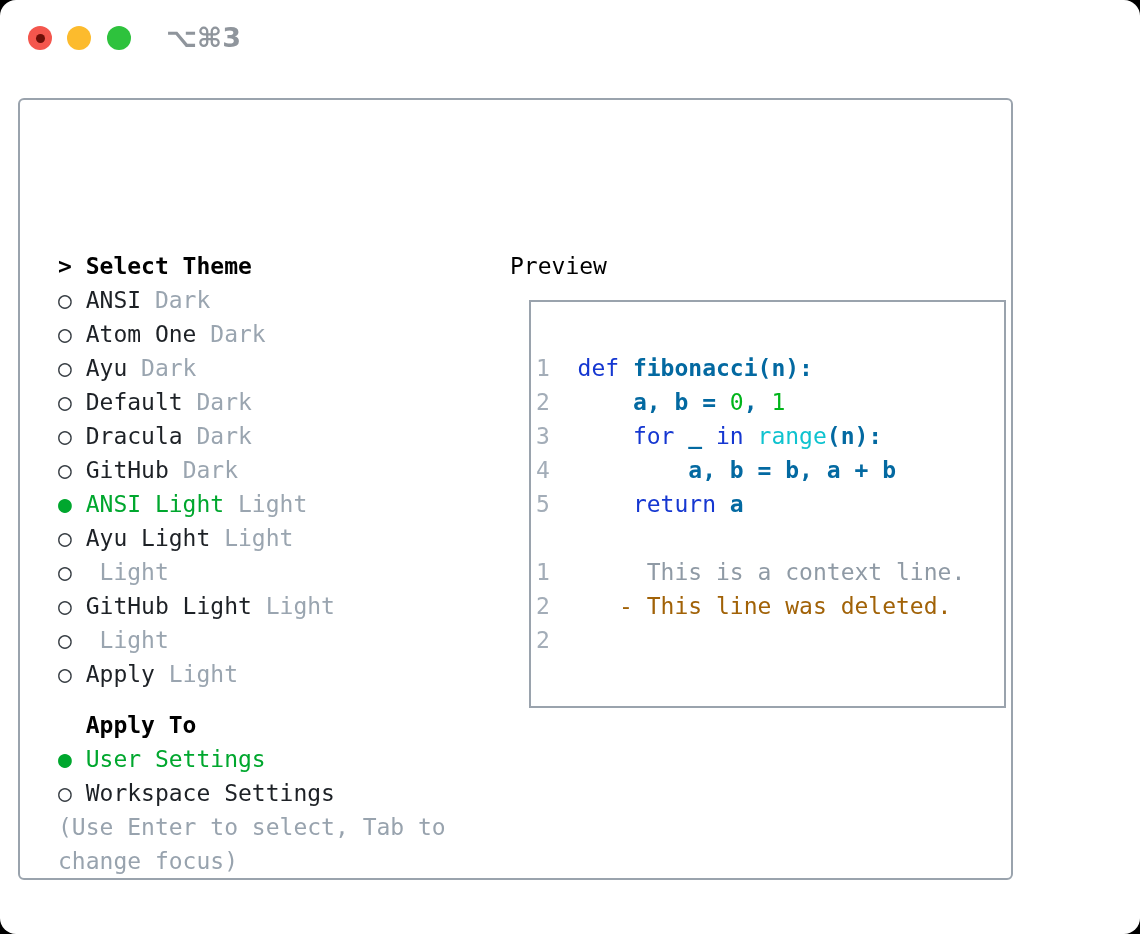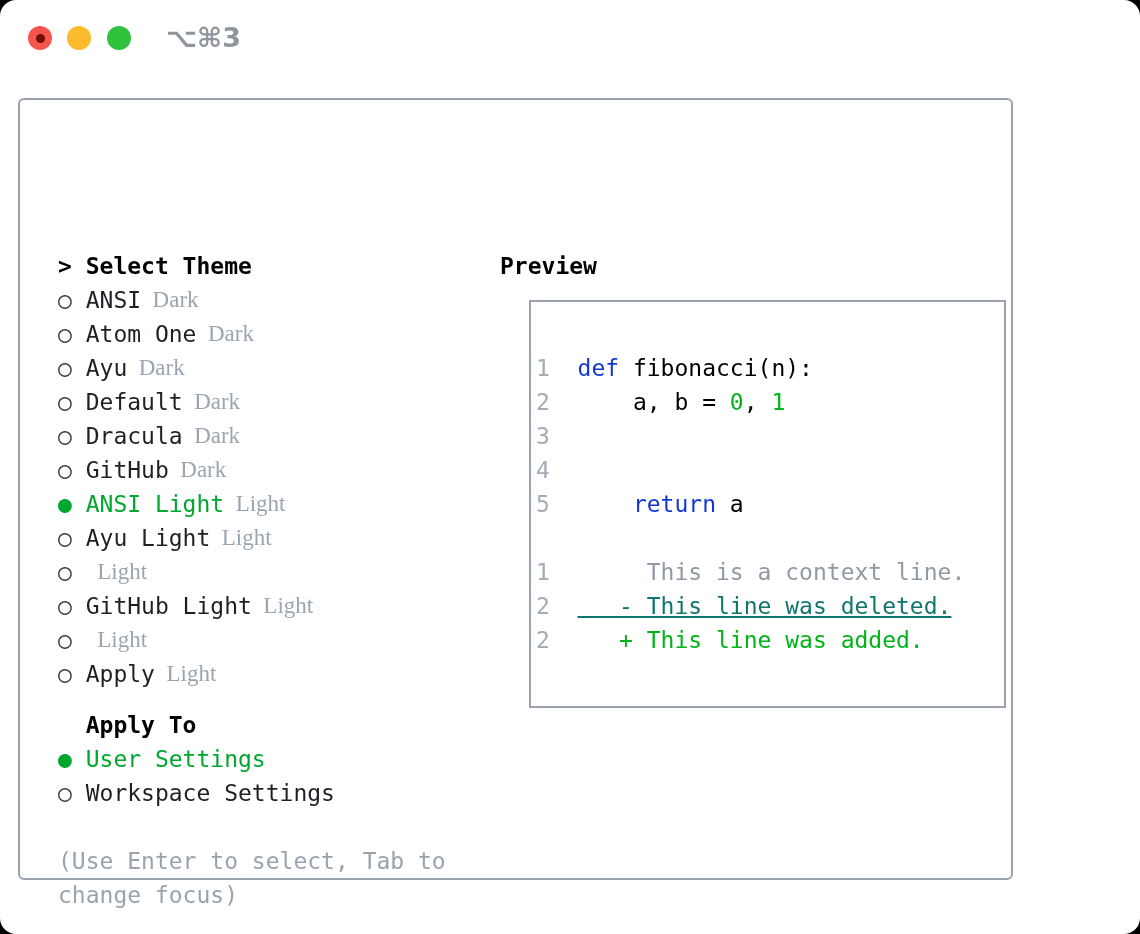--- a/index.html
+++ b/index.html
@@ -36,50 +36,50 @@
     box-sizing: border-box; background: #fff;
   }
   .left-col {
     position: absolute; left: 38px; top: 149px; width: 445px;
     font-size: 23px; line-height: 34px; color: #1d2126;
   }
   .row { display: flex; }
   .prefix { width: 2ch; flex: 0 0 2ch; color: #3c4248; }
   .title-row { font-weight: bold; color: #000; }
   .title-row .prefix { color: #000; }
-  .theme-row .variant, .variant { color: #9aa5b0; margin-left: 1ch; font-family: Liberation Serif, serif; }
+  .theme-row .variant, .variant { color: #9aa5b0; margin-left: 1ch; }
   .theme-row.selected .prefix, .theme-row.selected .name,
   .opt-row.selected .prefix, .opt-row.selected .name { color: #00a72e; }
   .apply-block { margin-top: 17px; }
   .hint {
-    margin-top: 34px; color: #98a3ae; width: 440px;
+    color: #98a3ae; width: 440px;
   }
   
   .preview-title {
-    position: absolute; left: 480px; top: 149px;
-    font-size: 23px; line-height: 34px; font-weight: bold; color: #000;
+    position: absolute; left: 490px; top: 149px;
+    font-size: 23px; line-height: 34px; font-weight: normal; color: #000;
   }
   .preview-box {
     position: absolute; left: 509px; top: 200px;
     width: 477px; height: 408px;
     border: 2px solid #9aa3ad; box-sizing: border-box;
     background: #fff;
     padding: 49px 0 0 5px;
     font-size: 23px; line-height: 34px;
     overflow: hidden;
   }
   .diff-block { margin-top: 34px; }
   .cl { display: flex; }
   .ln { width: 1ch; flex: 0 0 1ch; color: #a3adb8; white-space: pre; }
   .lc { margin-left: 2ch; white-space: pre; }
-  .c-fg    { color: #000000; }
+  .c-fg    { color: #0369a1; font-weight: bold; }
   .c-blue  { color: #1537d1; }
   .c-green { color: #00b41a; }
   .c-cyan  { color: #0fc3cf; }
-  .c-red   { color: #0f766e; text-decoration: underline; }
+  .c-red   { color: #a16207; }
   .c-gray  { color: #8f9aa5; text-align: right; }
 </style>
 </head>
 <body>
 
 <div class="window">
 
   <div class="traffic tl-red">
     <div class="tl-dot"></div>
   </div>
@@ -201,24 +201,26 @@
             <span class="lc"><span class="c-blue">def</span><span class="c-fg"> fibonacci(n):</span></span>
           </div>
 
           <div class="cl">
             <span class="ln">2</span>
             <span class="lc"><span class="c-fg">    a, b = </span><span class="c-green">0</span><span class="c-fg">, </span><span class="c-green">1</span></span>
           </div>
 
           <div class="cl">
             <span class="ln">3</span>
+            <span class="lc"><span class="c-fg">    </span><span class="c-blue">for</span><span class="c-fg"> _ </span><span class="c-blue">in</span><span class="c-fg"> </span><span class="c-cyan">range</span><span class="c-fg">(n):</span></span>
           </div>
 
           <div class="cl">
             <span class="ln">4</span>
+            <span class="lc"><span class="c-fg">        a, b = b, a + b</span></span>
           </div>
 
           <div class="cl">
             <span class="ln">5</span>
             <span class="lc"><span class="c-fg">    </span><span class="c-blue">return</span><span class="c-fg"> a</span></span>
           </div>
         </div>
       <div class="diff-block">
 
           <div class="cl">
@@ -226,19 +228,18 @@
             <span class="lc"><span class="c-gray">     This is a context line.</span></span>
           </div>
 
           <div class="cl">
             <span class="ln">2</span>
             <span class="lc"><span class="c-red">   - This line was deleted.</span></span>
           </div>
 
           <div class="cl">
             <span class="ln">2</span>
-            <span class="lc"><span class="c-green">   + This line was added.</span></span>
           </div>
         </div>
     </div>
 
   </div>
 </div>
 
 </body></html>

